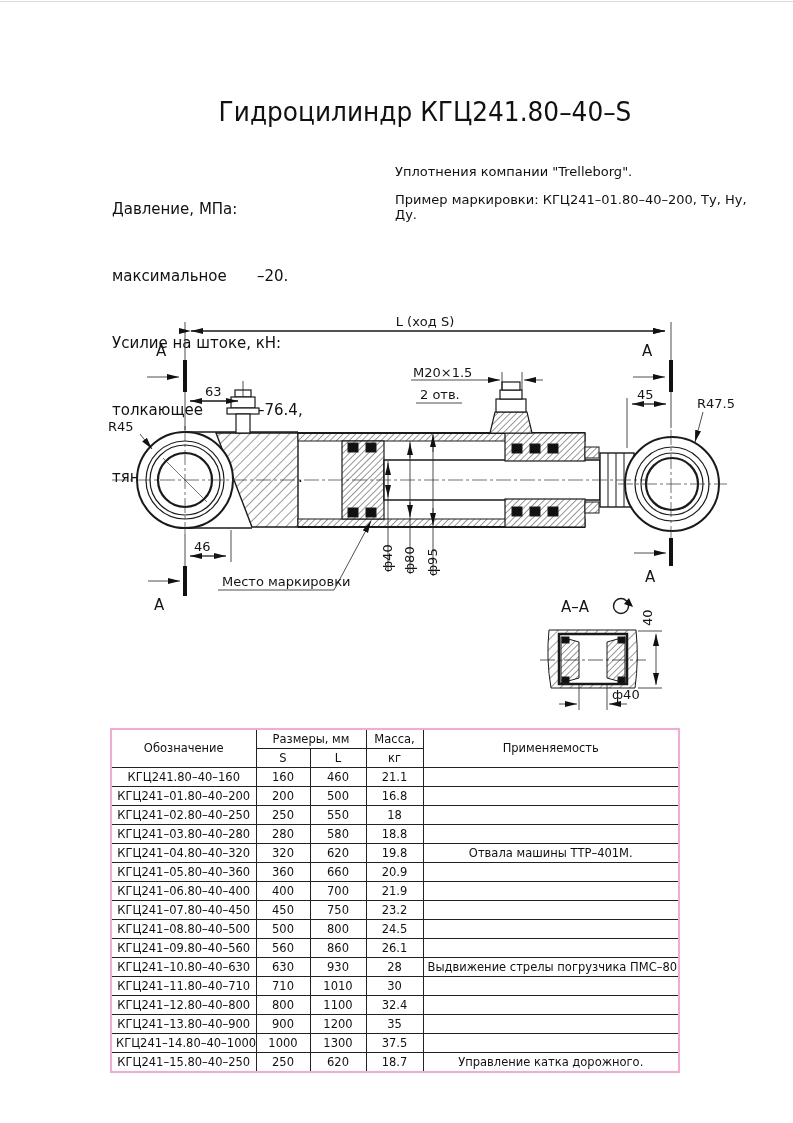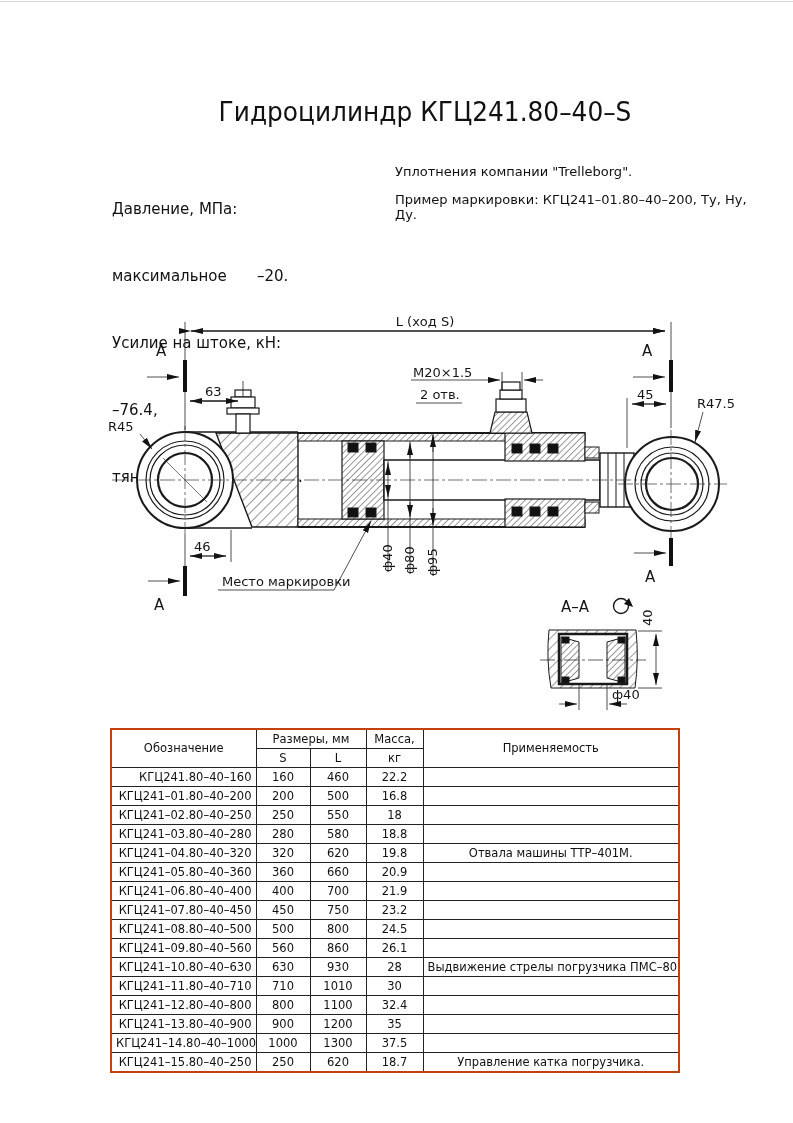--- a/index.html
+++ b/index.html
@@ -16,23 +16,23 @@
   .wm{position:absolute;left:191px;top:497px;font-size:42px;letter-spacing:1px;
       color:rgba(128,133,196,.55);z-index:5;white-space:nowrap;}
   svg.draw{position:absolute;left:0;top:0;z-index:2;}
   svg.draw text{font-family:"DejaVu Sans",sans-serif;fill:#151515;}
   .dimtxt{font-size:13px;}
   .sectxt{font-size:15px;}
   table.spec{position:absolute;left:110px;top:728px;width:568px;border-collapse:collapse;
              font-size:11.5px;table-layout:fixed;z-index:3;background:#fff0;}
   table.spec th,table.spec td{border:1px solid #222;padding:0 4px;height:18px;
              font-weight:400;white-space:nowrap;overflow:hidden;}
-  table.spec{border:2px solid #c2410c;}
+  table.spec{border:2px solid #f9a8d4;}
   td.c,th.c{text-align:center;}
-  td.l{text-align:right;padding-left:6px;}
+  td.l{text-align:center;padding-left:6px;}
   th{line-height:13px;}
 </style>
 </head>
 <body>
 
 <div class="page">
   <div class="edge-top"></div>
 
   <div class="title">Гидроцилиндр КГЦ241.80–40–S</div>
 
@@ -41,20 +41,21 @@
         <span class="lab">Давление, МПа:</span>
       </div>
     <div class="line">
       <span class="lab">максимальное</span>
         <span>–20.</span>
       </div>
     <div class="line">
         <span>Усилие на штоке, кН:</span>
       </div>
     <div class="line">
+      <span class="lab">толкающее</span>
         <span>–76.4,</span>
       </div>
     <div class="line">
       <span class="lab">тянущее</span>
         <span>–46.6.</span>
       </div>
   </div>
 
   <div class="notes">
     <div class="line">Уплотнения компании "Trelleborg".</div>
@@ -287,21 +288,21 @@
         <th class="c">S</th>
         <th class="c">L</th>
         <th class="c">кг</th>
       </tr>
     </thead>
     <tbody>
     <tr>
       <td class="l">КГЦ241.80–40–160</td>
       <td class="c">160</td>
       <td class="c">460</td>
-      <td class="c">22.2</td>
+      <td class="c">21.1</td>
       <td class="c"></td>
     </tr>
 
     <tr>
       <td class="l">КГЦ241–01.80–40–200</td>
       <td class="c">200</td>
       <td class="c">500</td>
       <td class="c">16.8</td>
       <td class="c"></td>
     </tr>
@@ -408,18 +409,18 @@
       <td class="c">1300</td>
       <td class="c">37.5</td>
       <td class="c"></td>
     </tr>
 
     <tr>
       <td class="l">КГЦ241–15.80–40–250</td>
       <td class="c">250</td>
       <td class="c">620</td>
       <td class="c">18.7</td>
-      <td class="c">Управление катка погрузчика.</td>
+      <td class="c">Управление катка дорожного.</td>
     </tr>
   </tbody>
   </table>
 
 </div>
 
 </body></html>

